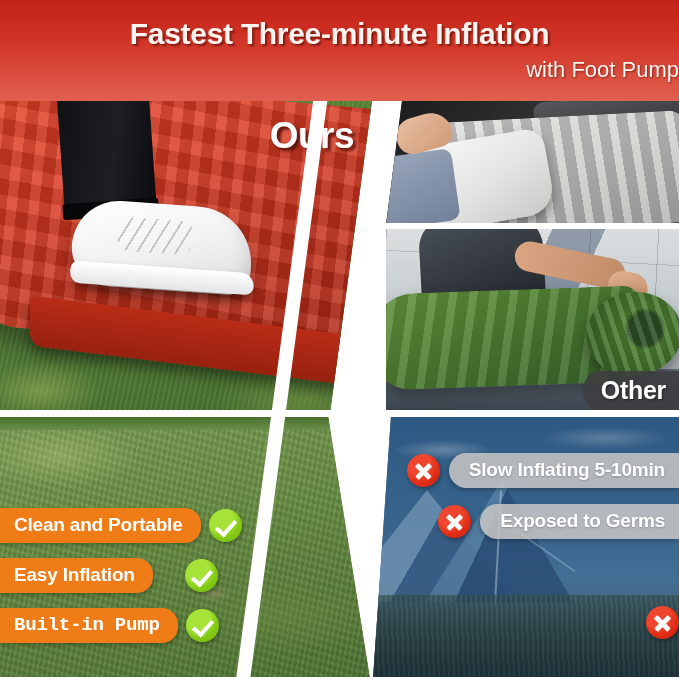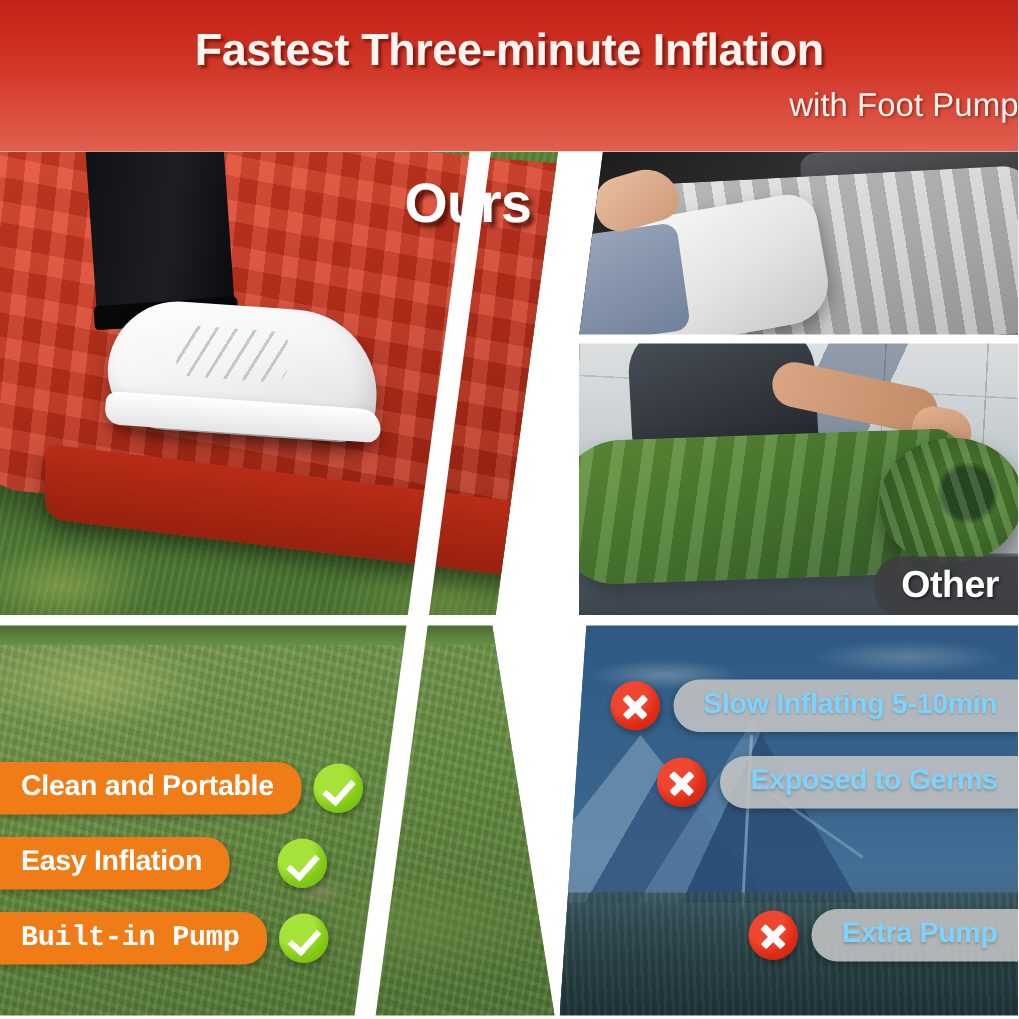--- a/index.html
+++ b/index.html
@@ -280,21 +280,21 @@
     position:absolute;left:0;top:0;width:306px;height:263px;
     background:linear-gradient(180deg, rgba(30,70,120,.12), rgba(25,55,95,.28));
   }
 
   .pill-row-right{
     position:absolute;display:flex;align-items:center;gap:9px;justify-content:flex-end;
     right:0;
   }
   .pill-gray{
     background:rgba(196,196,196,.88);
-    color:#7dd3fc;
+    color:#ffffff;
     font-size:19px;font-weight:bold;
     padding:6px 14px 7px 20px;
     border-radius:18px 0 0 18px;
     white-space:nowrap;
     box-shadow:-1px 2px 4px rgba(0,0,0,.25);
     letter-spacing:-0.2px;
     text-shadow:0 1px 2px rgba(0,0,0,.22);
   }
   .cross{
     width:33px;height:33px;border-radius:50%;
@@ -406,21 +406,20 @@
       </div>
 
       <div class="pill-row-right" style="top:88px;">
         <div class="cross"></div>
         <div class="pill-gray">Exposed to Germs</div>
       </div>
 
 
       <div class="pill-row-right" style="top:190px;">
         <div class="cross"></div>
-        <div class="pill-gray">Extra Pump</div>
       </div>
     </div>
 
     <div class="div-horiz"></div>
     <div class="div-horiz-r"></div>
     <div class="div-right-mid"></div>
     <div class="div-vert-diag"></div>
     <div class="edge-bottom"></div>
 
   </div>

